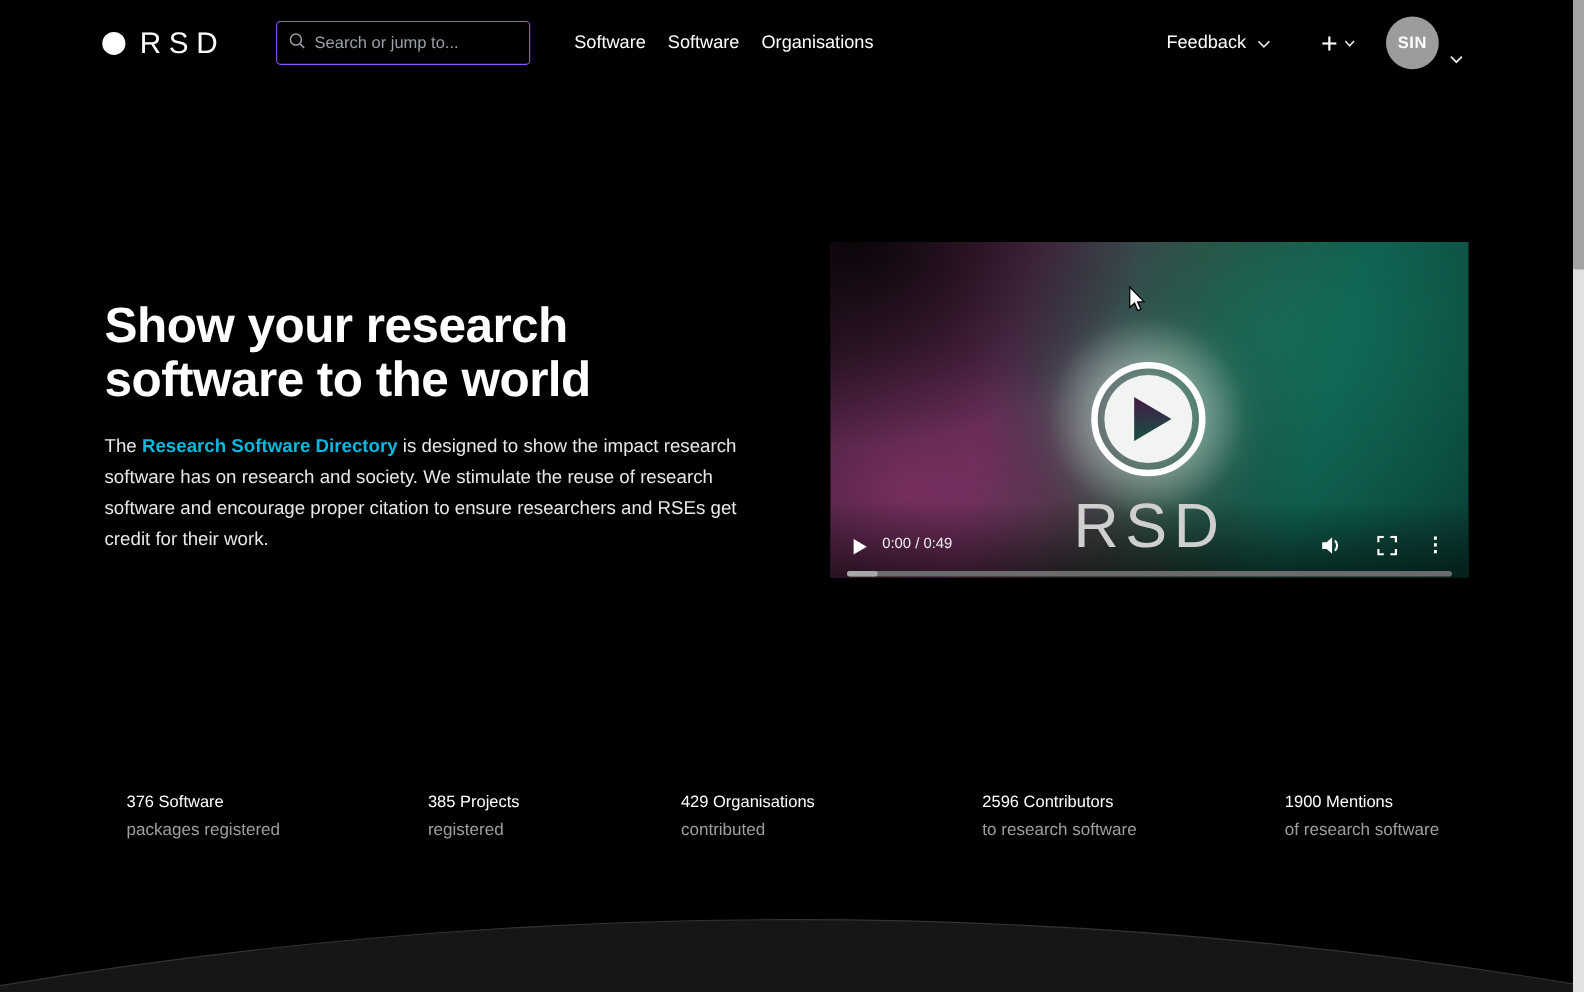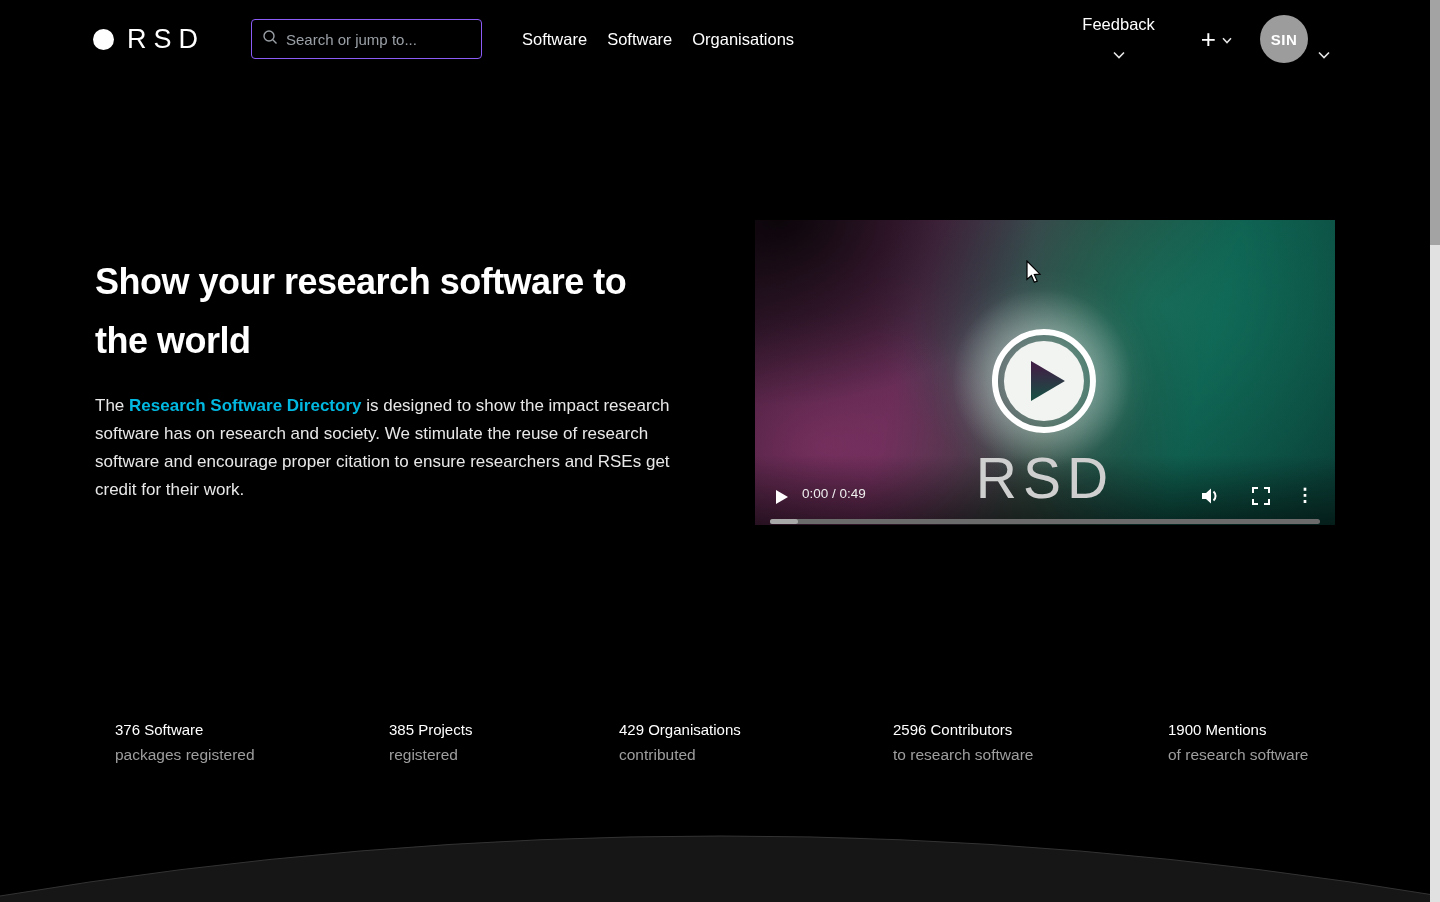--- a/index.html
+++ b/index.html
@@ -18,32 +18,32 @@
     padding:0 10px; gap:8px; background:transparent; }
   .searchbox input { flex:1; background:transparent; border:none; outline:none;
     color:#ddd; font-size:15px; font-family:"Liberation Sans", sans-serif; }
   .searchbox input::placeholder { color:#9aa0a6; }
   .nav { position:absolute; left:522px; top:0; height:78px; display:flex;
     align-items:center; gap:20px; }
   .nav a { color:#fff; font-size:16.5px; text-decoration:none; }
   .header-right { position:absolute; right:110px; top:0; height:78px; display:flex;
     align-items:center; }
   .feedback { color:#fff; font-size:16.5px; display:flex; align-items:center; gap:10px;
-    cursor:pointer;flex-direction:column; }
+    cursor:pointer; }
   .plus-wrap { display:flex; align-items:center; gap:6px; margin-left:46px; cursor:pointer; }
   .plus-glyph { color:#fff; font-size:26px; font-weight:100; line-height:1; }
   .avatar-wrap { display:flex; align-items:flex-end; gap:10px; margin-left:28px; cursor:pointer; }
   .avatar { width:48px; height:48px; border-radius:50%; background:#9c9c9c; color:#fff;
     font-size:15px; font-weight:700; letter-spacing:0.5px; display:flex;
     align-items:center; justify-content:center; }
   .chev { display:block; }
 
   
-  .hero-title { position:absolute; left:95px; top:252px; width:575px; color:#fff;
-    font-size:36px; line-height:59px; font-weight:700; letter-spacing:-0.5px; }
+  .hero-title { position:absolute; left:95px; top:271px; width:575px; color:#fff;
+    font-size:45px; line-height:49px; font-weight:700; letter-spacing:-0.5px; }
   .hero-text { position:absolute; left:95px; top:392px; width:575px; color:#e8e8e8;
     font-size:17px; line-height:28px; }
   .hero-text a { color:#00b8e0; text-decoration:none; font-weight:700; }
 
   
   .video { position:absolute; left:755px; top:220px; width:580px; height:305px;
     overflow:hidden; background:
       radial-gradient(circle 120px at 49.5% 52%, rgba(235,245,240,0.50), rgba(235,245,240,0) 75%),
       radial-gradient(ellipse 420px 300px at 4% 0%, rgba(0,0,0,0.82), rgba(0,0,0,0) 62%),
       radial-gradient(ellipse 280px 190px at 12% 74%, rgba(158,58,120,0.45), rgba(158,58,120,0) 70%),

